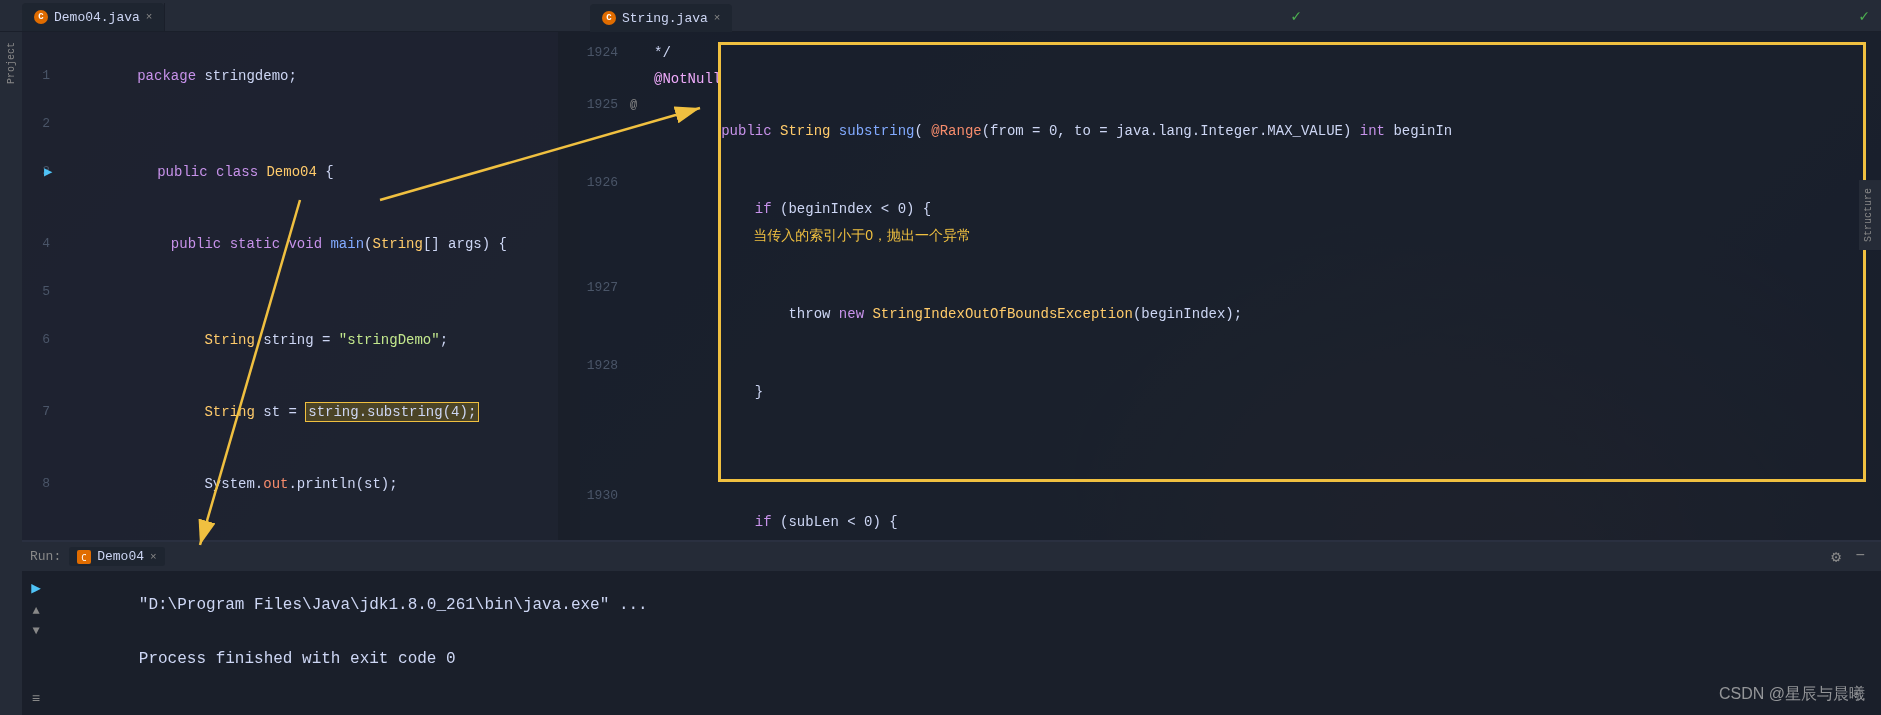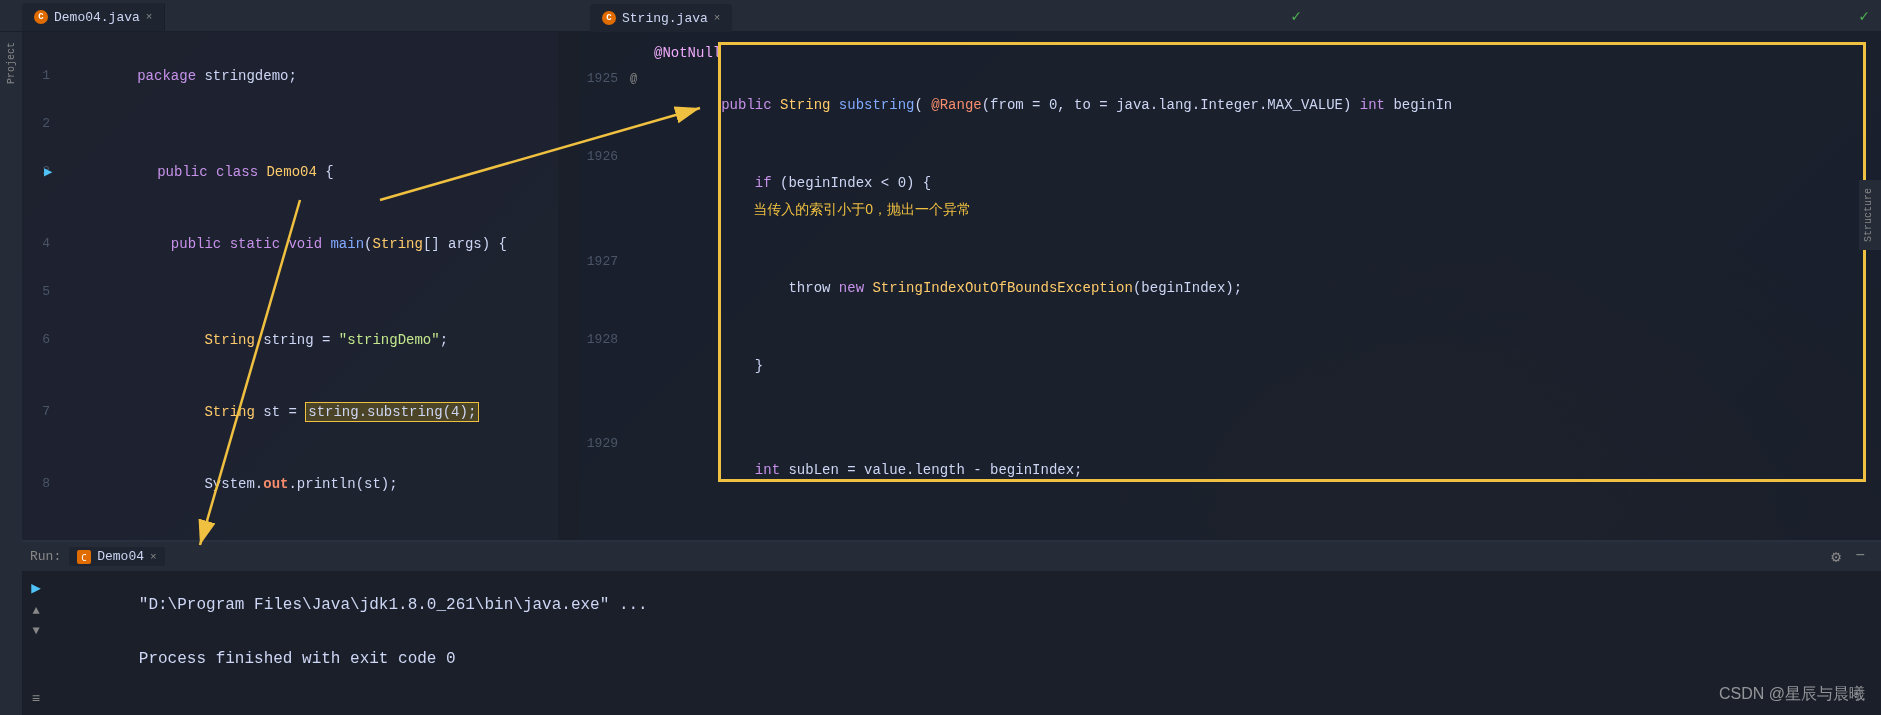--- a/index.html
+++ b/index.html
@@ -156,21 +156,21 @@
       font-size: 14px;
     }
 
     
     .kw { color: #c792ea; } 
     .type { color: #ffcb6b; } 
     .str { color: #c3e88d; } 
     .method { color: #82aaff; } 
     .comment { color: #546e7a; } 
     .plain { color: #cdd6f4; }
-    .orange { color: #f78c6c; font-weight: bold; }
+    .orange { color: #f78c6c; }
 
     
     .run-panel {
       position: absolute;
       bottom: 0;
       left: 22px;
       right: 0;
       height: 175px;
       background: #1a1f2a;
       z-index: 20;
@@ -401,20 +401,25 @@
       </span>
     </div>
   </div>
 </div>
 
 <div class="editor-divider"></div>
 
 <div class="editor-right">
   <div class="right-code-area" style="padding-top:8px;">
 
+    <div class="right-line">
+      <span class="right-line-num">1924</span>
+      <span class="right-line-at"></span>
+      <span class="right-line-content comment">*/</span>
+    </div>
 
     <div class="right-line">
       <span class="right-line-num"></span>
       <span class="right-line-at"></span>
       <span class="right-line-content" style="color:#f0abfc;">@NotNull</span>
     </div>
 
     <div class="right-line" style="min-height:28px;">
       <span class="right-line-num">1925</span>
       <span class="right-line-at" style="color:#888; font-size:12px;">@</span>
@@ -447,27 +452,20 @@
         &nbsp;&nbsp;&nbsp;&nbsp;<span class="plain">}</span>
       </span>
     </div>
 
     <div class="right-line">
       <span class="right-line-num"></span>
       <span class="right-line-at"></span>
       <span class="right-line-content"></span>
     </div>
 
-    <div class="right-line">
-      <span class="right-line-num">1929</span>
-      <span class="right-line-at"></span>
-      <span class="right-line-content">
-        &nbsp;&nbsp;&nbsp;&nbsp;<span class="kw">int </span><span class="plain">subLen = value.length - beginIndex;</span>
-      </span>
-    </div>
 
     <div class="right-line">
       <span class="right-line-num"></span>
       <span class="right-line-at"></span>
       <span class="right-line-content"></span>
     </div>
 
     <div class="right-line">
       <span class="right-line-num">1930</span>
       <span class="right-line-at"></span>

